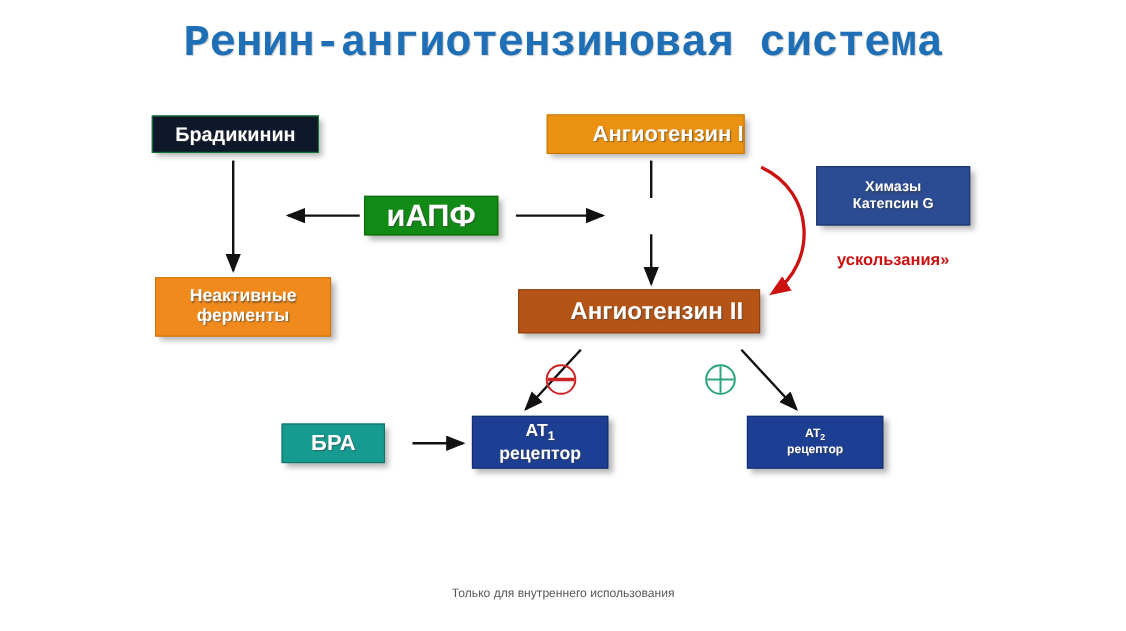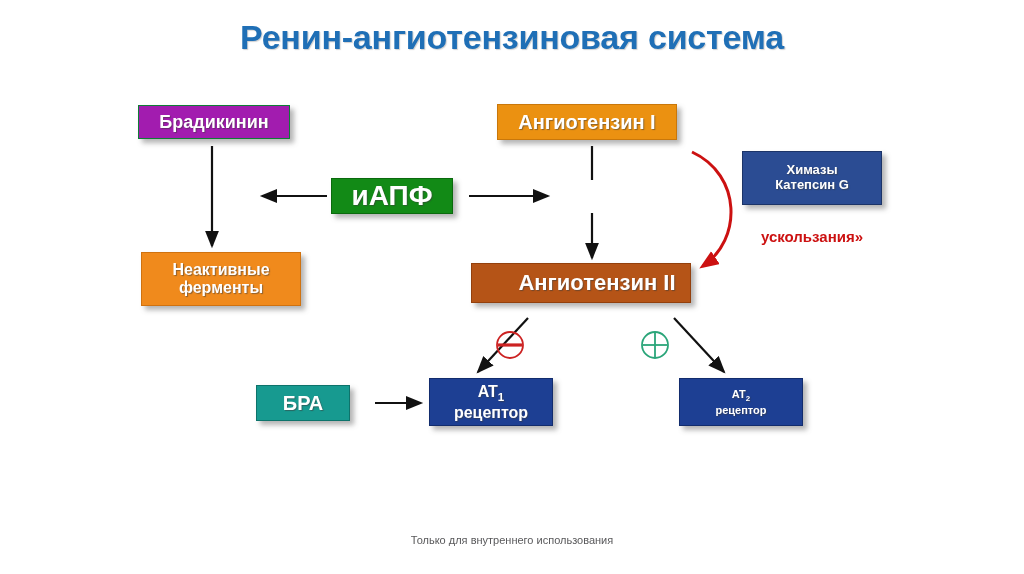--- a/index.html
+++ b/index.html
@@ -16,53 +16,55 @@
     height: 574px;
     background: #ffffff;
     overflow: hidden;
   }
   #title {
     position: absolute;
     left: 0;
     top: 18px;
     width: 1024px;
     text-align: center;
-    font-size: 34px;
+    font-size: 40px;
     font-weight: bold;
     color: #1f6fb6;
     letter-spacing: -0.2px;
     text-shadow: 1px 1px 1px rgba(120,120,120,0.35);
+    font-family: Liberation Mono, monospace;
   }
   .box {
     position: absolute;
     box-sizing: border-box;
     display: flex;
     flex-direction: column;
     align-items: center;
     justify-content: center;
     color: #ffffff;
     font-weight: bold;
     text-align: center;
     line-height: 1.12;
     box-shadow: 4px 4px 5px rgba(90,90,90,0.45);
     text-shadow: 1px 1px 1px rgba(60,60,60,0.55);
   }
   .box-line { display: block; }
 
   .b-bradykinin {
     left: 138px; top: 105px; width: 152px; height: 34px;
-    background: #a21caf;
+    background: #0f172a;
     border: 1px solid #0f7c36;
     font-size: 18px;
   }
   .b-angio1 {
     left: 497px; top: 104px; width: 180px; height: 36px;
     background: #eb9111;
     border: 1px solid #c9770a;
     font-size: 20px;
+    align-items: flex-end;
   }
   .b-chymase {
     left: 742px; top: 151px; width: 140px; height: 54px;
     background: #2b4c93;
     border: 1px solid #1c3468;
     font-size: 13px;
   }
   .b-iapf {
     left: 331px; top: 178px; width: 122px; height: 36px;
     background: #128a16;

